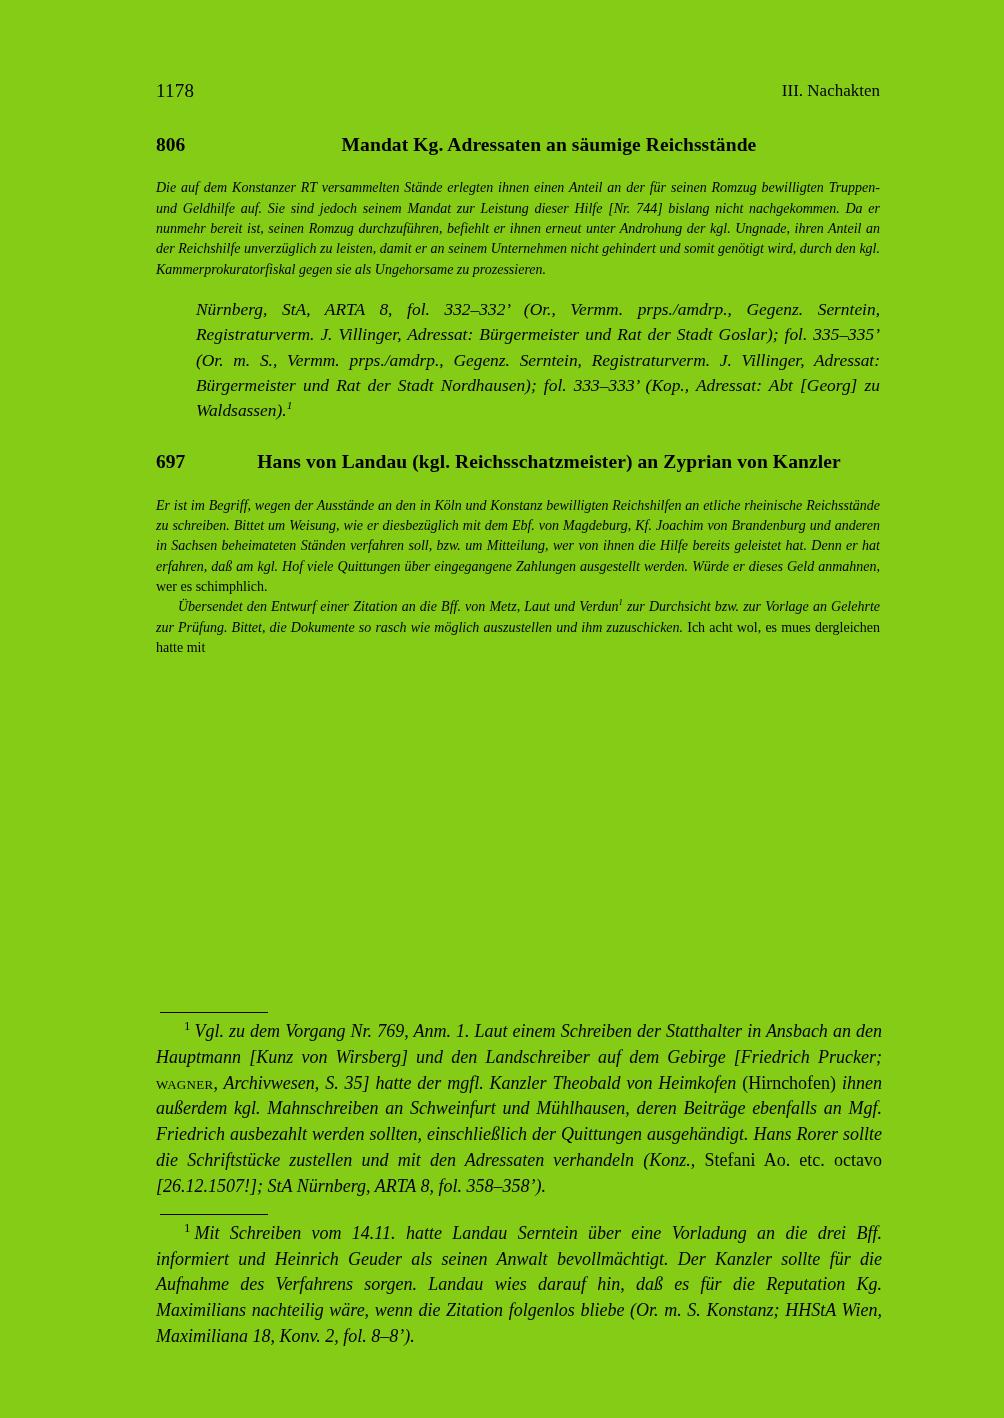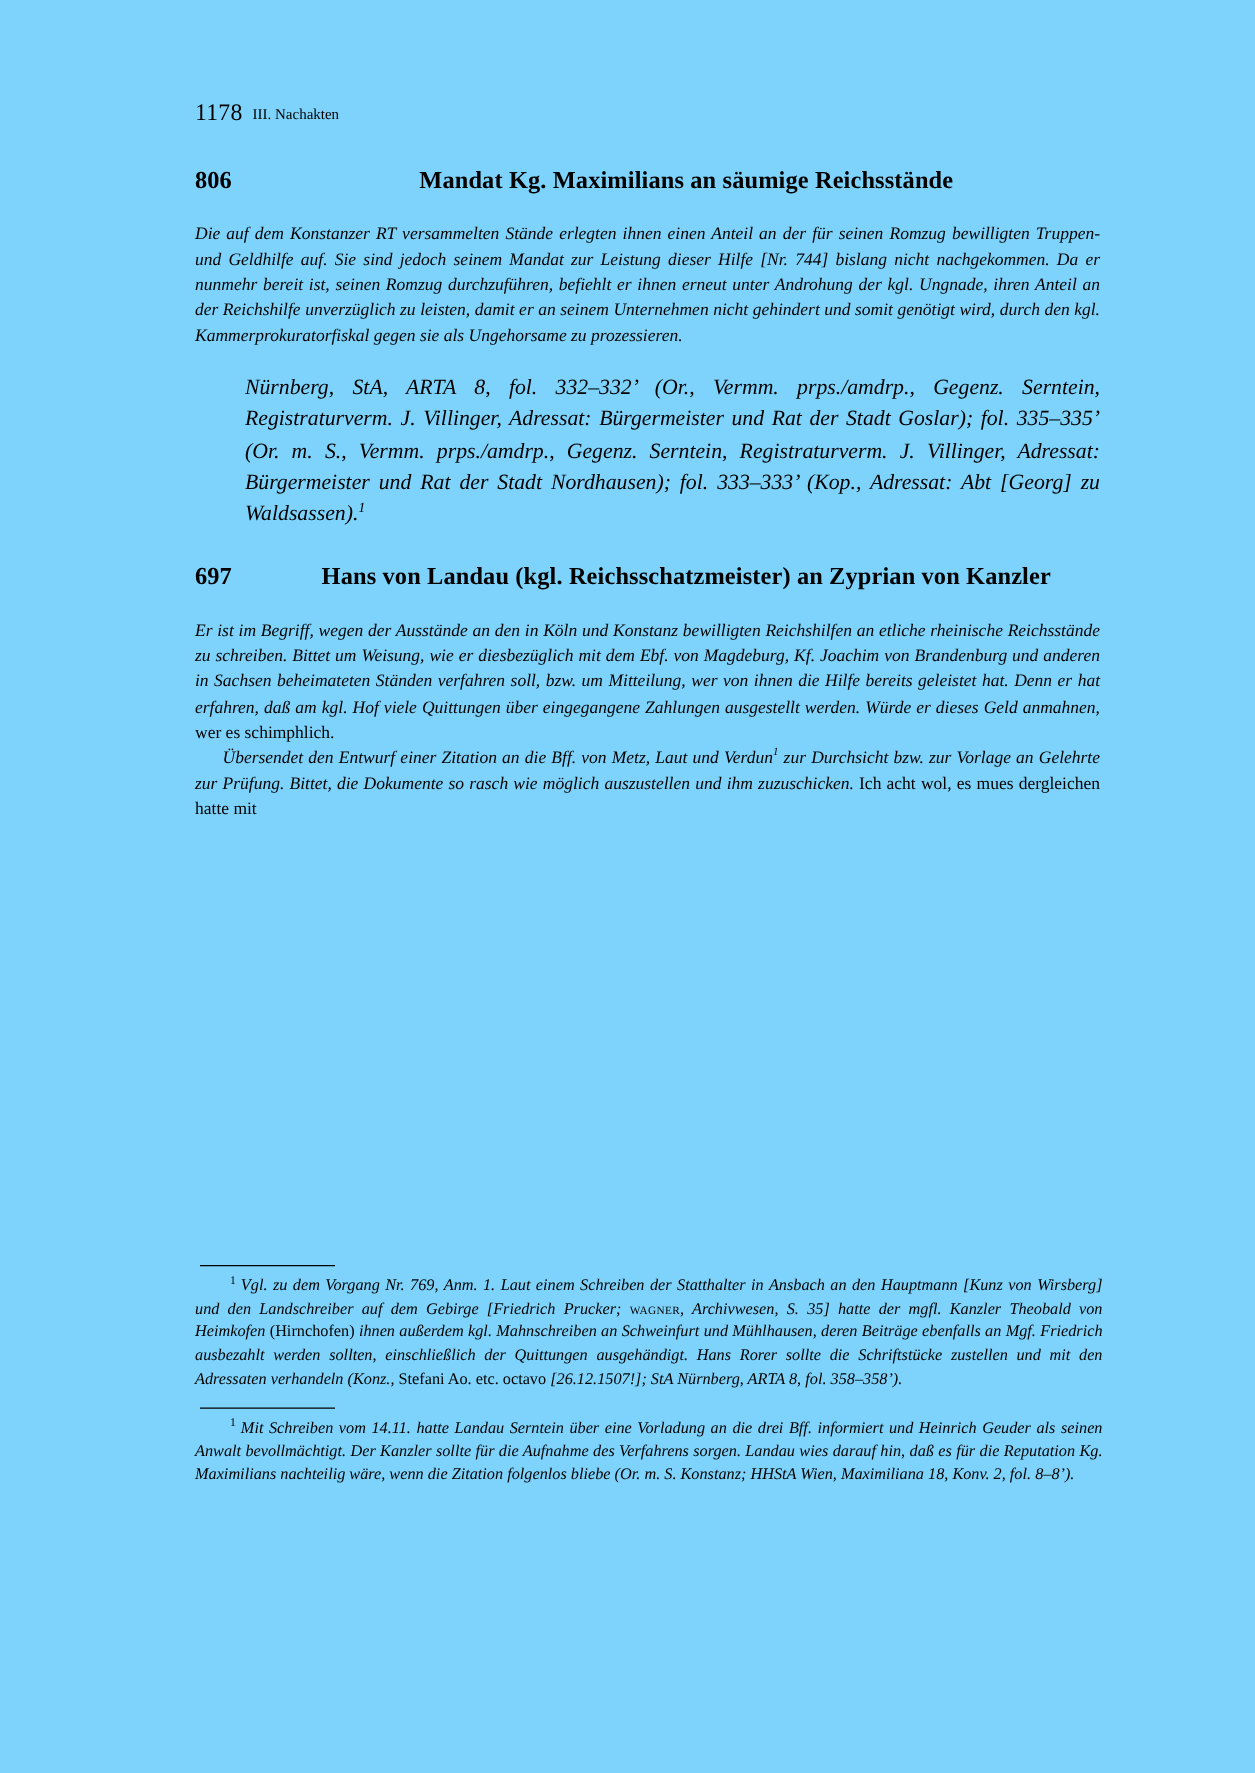--- a/index.html
+++ b/index.html
@@ -10,21 +10,21 @@
   }
   body {
     font-family: "Liberation Serif", "DejaVu Serif", serif;
     color: #000000;
   }
   .page {
     position: relative;
     width: 1004px;
     height: 1418px;
     margin: 0 auto;
-    background: #7dd3fc;
+    background: #84cc16;
     overflow: hidden;
     box-sizing: border-box;
   }
   .content {
     position: absolute;
     left: 156px;
     top: 76px;
     width: 724px;
   }
 
@@ -40,22 +40,22 @@
     left: 0;
     top: 0;
     font-size: 19px;
     letter-spacing: .2px;
   }
   .runhead .shorttitle {
     position: absolute;
     left: 0;
     right: 0;
     top: 0;
-    text-align: left;
-    font-size: 12px;
+    text-align: right;
+    font-size: 17px;
     padding-left: 46px;
   }
 
   
   .entry-head {
     font-size: 19.5px;
     font-weight: bold;
     line-height: 1.3;
     margin-top: 26px;
     position: relative;
@@ -121,21 +121,21 @@
   }
   .fn-block { margin-bottom: 14px; }
   .fn-rule {
     width: 108px;
     height: 0;
     border-top: 1.1px solid #000;
     margin: 0 0 6px 4px;
   }
   .fn-text {
     font-style: italic;
-    font-size: 13px;
+    font-size: 18px;
     line-height: 1.435;
     text-align: justify;
     hyphens: none;
   }
   .fn-text .marker {
     font-size: 0.72em;
     vertical-align: super;
     line-height: 0;
     margin-left: 28px;
     margin-right: 4px;
@@ -157,21 +157,21 @@
   <div class="content">
 
     <div class="runhead">
       <span class="folio">1178</span>
       <span class="shorttitle">III. Nachakten</span>
     </div>
 
     <div id="entries-root">
         <div class="entry-head">
           <span class="num">806</span>
-          <span class="title">Mandat Kg. Maximilians an säumige Reichsstände</span>
+          <span class="title">Mandat Kg. Adressaten an säumige Reichsstände</span>
         </div>
         <div class="regest">
           <p><span>Die auf dem Konstanzer RT versammelten Stände erlegten ihnen einen Anteil an der für seinen Romzug bewilligten Truppen- und Geldhilfe auf. Sie sind jedoch seinem Mandat zur Leistung dieser Hilfe [Nr. 744] bislang nicht nachgekommen. Da er nunmehr bereit ist, seinen Romzug durchzuführen, befiehlt er ihnen erneut unter Androhung der kgl. Ungnade, ihren Anteil an der Reichshilfe unverzüglich zu leisten, damit er an seinem Unternehmen nicht gehindert und somit genötigt wird, durch den kgl. Kammerprokuratorfiskal gegen sie als Ungehorsame zu prozessieren.</span></p>
         </div>
         <div class="source">
           <div><span>Nürnberg, StA, ARTA 8, fol. 332–332’ (Or., Vermm. prps./amdrp., Gegenz. Serntein, Registraturverm. J. Villinger, Adressat: Bürgermeister und Rat der Stadt Goslar); fol. 335–335’ (Or. m. S., Vermm. prps./amdrp., Gegenz. Serntein, Registraturverm. J. Villinger, Adressat: Bürgermeister und Rat der Stadt Nordhausen); fol. 333–333’ (Kop., Adressat: Abt [Georg] zu Waldsassen).</span><sup>1</sup></div>
         </div>
         <div class="entry-head">
           <span class="num">697</span>
           <span class="title">Hans von Landau (kgl. Reichsschatzmeister) an Zyprian von Kanzler</span>

